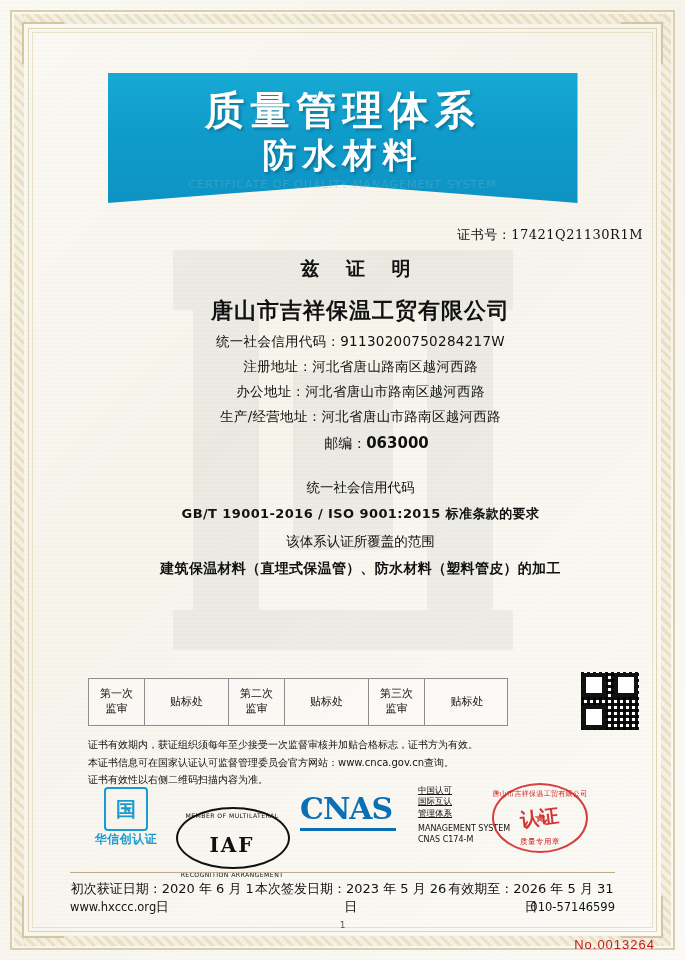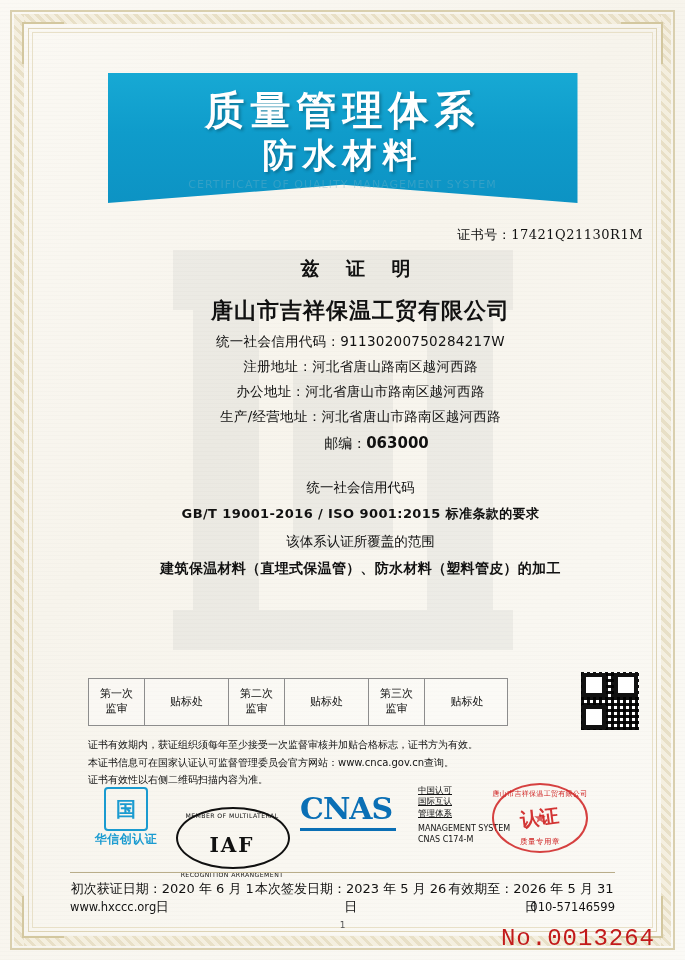--- a/index.html
+++ b/index.html
@@ -224,22 +224,22 @@
     position:absolute;left:70px;right:70px;top:900px;
     display:flex;justify-content:space-between;
     font-size:11.5px;color:#111;
   }
   .foot-page{
     position:absolute;left:0;right:0;top:920px;text-align:center;
     font-size:9px;color:#555;
   }
   .serial{
     position:absolute;right:30px;bottom:8px;
-    font-family:Liberation Mono, monospace;
-    font-size:24px;color:#c21b1b;letter-spacing:1px;
+    font-family:Liberation Sans, sans-serif;
+    font-size:13px;color:#c21b1b;letter-spacing:1px;
   }
 </style>
 </head>
 <body>
 
 <div class="cert">
 
   <div class="border-outer"></div>
   <div class="border-orn"></div>
   <div class="border-inner"></div>

